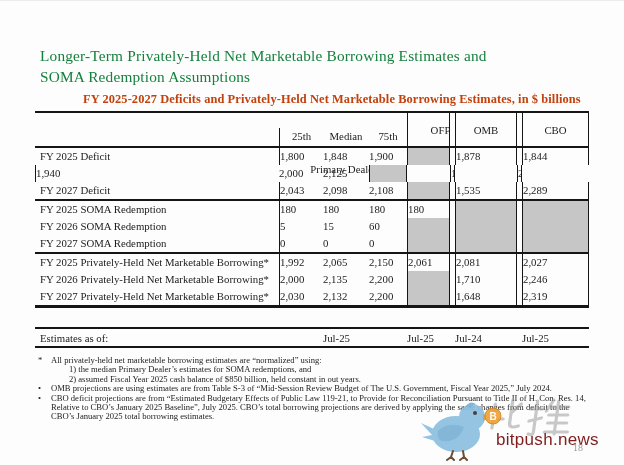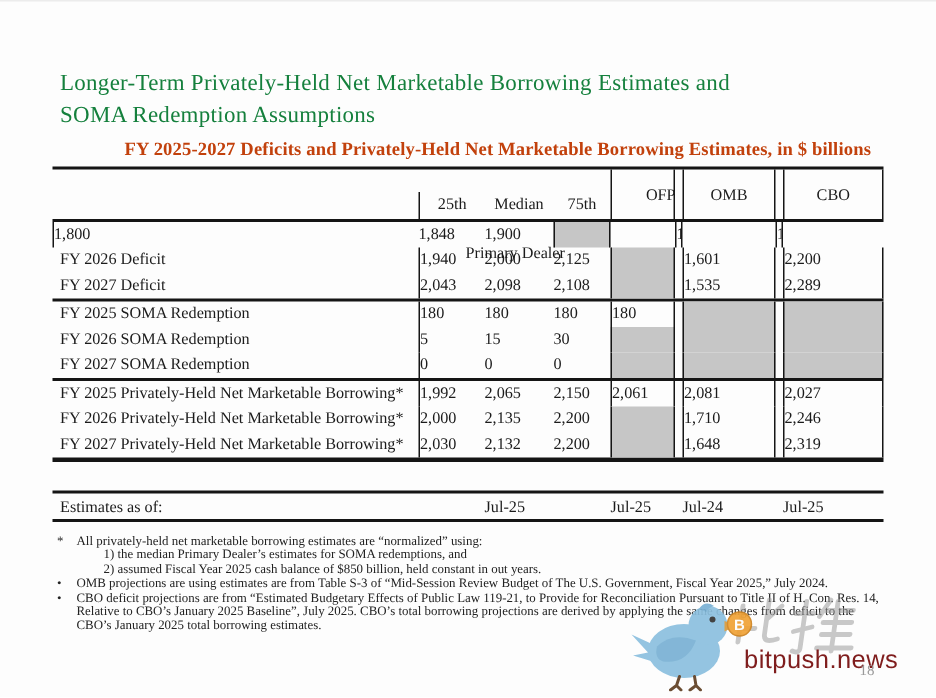--- a/index.html
+++ b/index.html
@@ -81,31 +81,31 @@
       <div class="h-p25 h-sub">25th</div>
       <div class="h-med h-sub">Median</div>
       <div class="h-p75 h-sub">75th</div>
       <div class="h-ofp h-strip strip">OFP</div>
       <div class="h-omb h-strip strip">OMB</div>
       <div class="h-cbo h-strip strip">CBO</div>
     </div>
 
     <div class="section">
       <div class="row">
+        <div class="td lbl">FY 2025 Deficit</div>
         <div class="td num c-p25">1,800</div>
         <div class="td num">1,848</div>
         <div class="td num">1,900</div>
         <div class="td num strip shaded"></div>
           <div></div>
         <div class="td num strip">1,878</div>
           <div></div>
         <div class="td num strip">1,844</div>
       </div>
       <div class="row">
-        <div class="td lbl">FY 2026 Deficit</div>
         <div class="td num c-p25">1,940</div>
         <div class="td num">2,000</div>
         <div class="td num">2,125</div>
         <div class="td num strip shaded"></div>
           <div></div>
         <div class="td num strip">1,601</div>
           <div></div>
         <div class="td num strip">2,200</div>
       </div>
       <div class="row">
@@ -130,21 +130,21 @@
         <div class="td num strip">180</div>
           <div></div>
         <div class="td num strip shaded"></div>
           <div></div>
         <div class="td num strip shaded"></div>
       </div>
       <div class="row">
         <div class="td lbl">FY 2026 SOMA Redemption</div>
         <div class="td num c-p25">5</div>
         <div class="td num">15</div>
-        <div class="td num">30</div>
+        <div class="td num">60</div>
         <div class="td num strip shaded"></div>
           <div></div>
         <div class="td num strip shaded"></div>
           <div></div>
         <div class="td num strip shaded"></div>
       </div>
       <div class="row">
         <div class="td lbl">FY 2027 SOMA Redemption</div>
         <div class="td num c-p25">0</div>
         <div class="td num">0</div>

